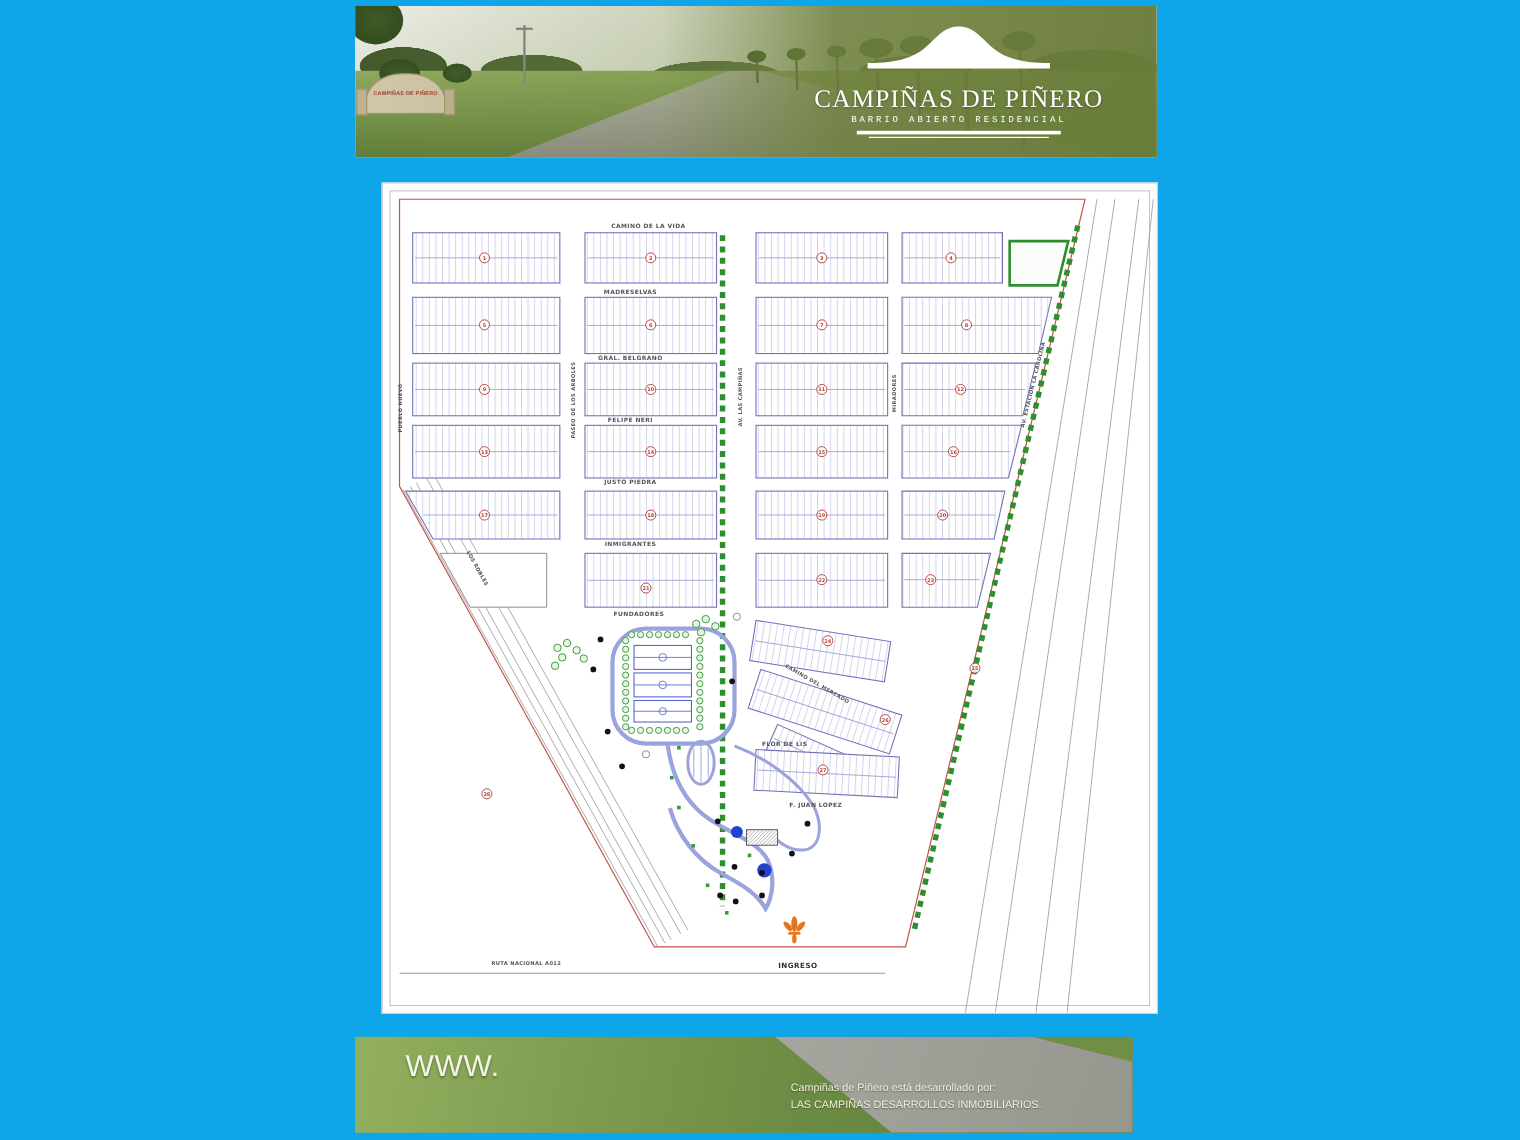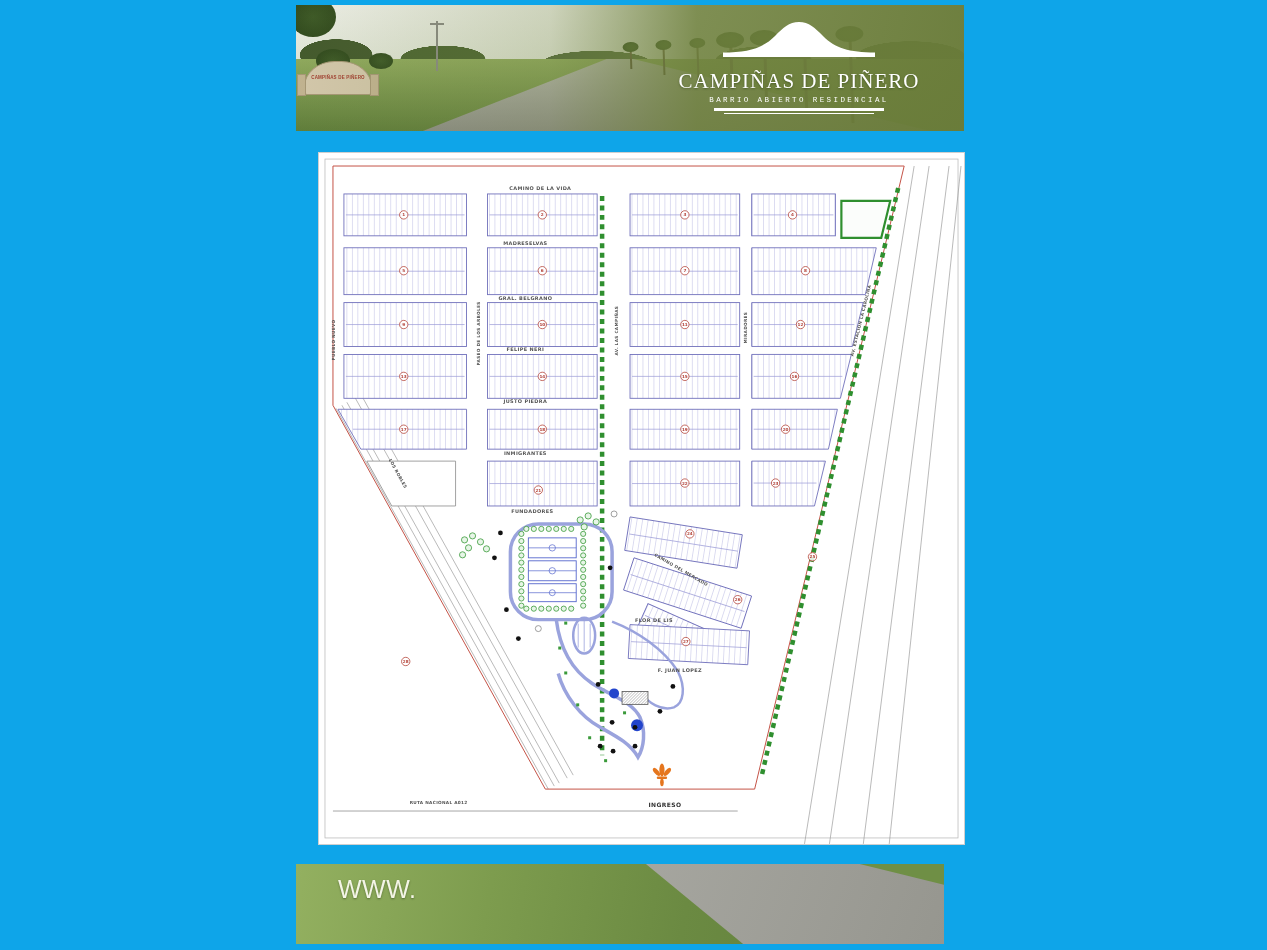--- a/index.html
+++ b/index.html
@@ -462,15 +462,19 @@
       </g>
     </svg>
   </div>
 
   <div class="bottom-banner">
     <div class="road-b"></div>
     <div class="grass-corner"></div>
     <div class="web">
       <div>WWW.</div>
     </div>
+    <div class="dev">
+      <div>Campiñas de Piñero está desarrollado por:</div>
+      <div>LAS CAMPIÑAS DESARROLLOS INMOBILIARIOS.</div>
+    </div>
   </div>
 
 </div>
 
 </body></html>

